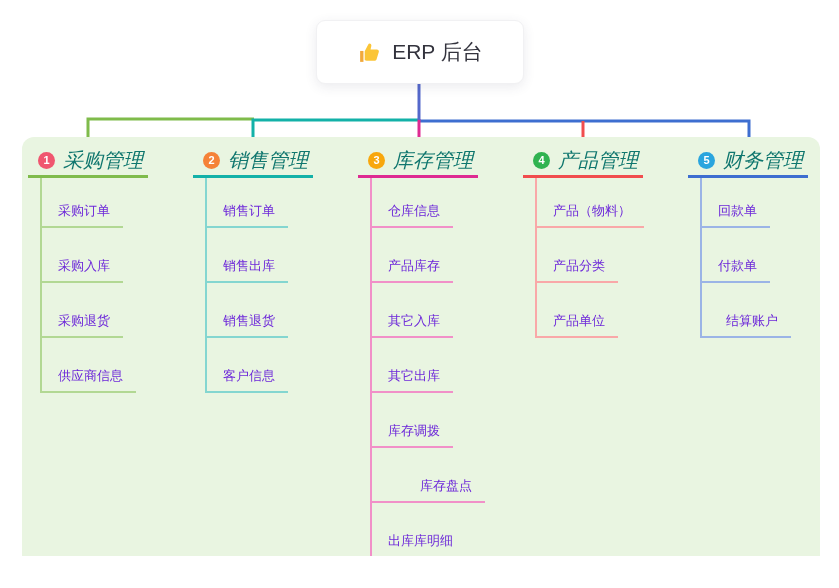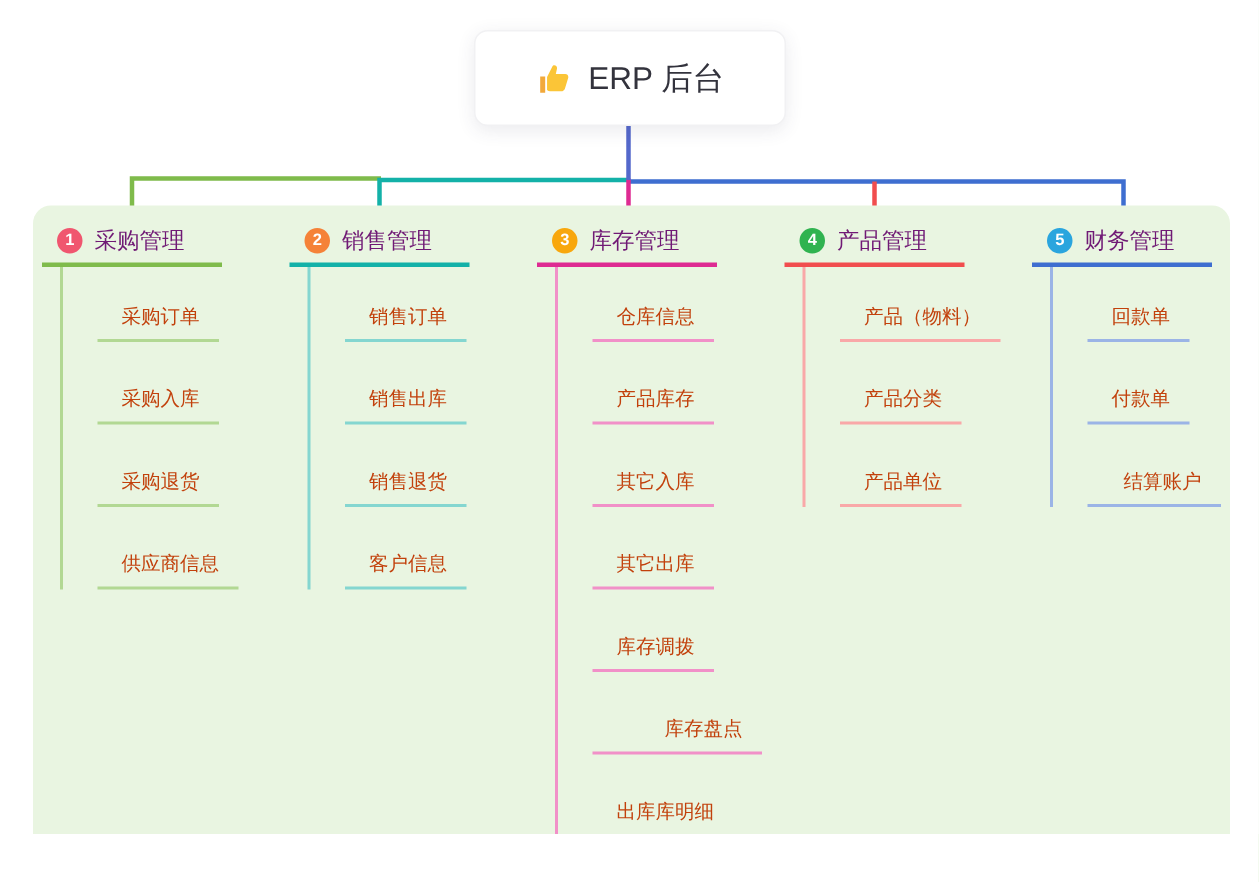--- a/index.html
+++ b/index.html
@@ -20,27 +20,27 @@
   }
   .branch{position:absolute;top:8px;width:120px;}
   .branch-header{
     height:30px;display:flex;align-items:center;gap:8px;padding-left:10px;
     border-bottom:3px solid #888;cursor:pointer;box-sizing:content-box;
   }
   .badge{
     width:17px;height:17px;border-radius:50%;flex:0 0 17px;
     color:#fff;font-size:11px;font-weight:bold;line-height:17px;text-align:center;
   }
-  .branch-label{font-size:15px;color:#701a75;white-space:nowrap;}
+  .branch-label{font-size:20px;color:#0f766e;white-space:nowrap;font-style:italic;}
   .subtree{margin-left:12px;border-left:2px solid #ccc;}
   .child-row{height:55px;display:flex;align-items:flex-end;cursor:pointer;}
   .child-row.first{height:50px;}
   .child-label{
-    font-size:13px;color:#c2410c;white-space:nowrap;
-    padding:0 13px 6px 16px;border-bottom:2px solid #ccc;margin-left:23px;
+    font-size:13px;color:#6d28d9;white-space:nowrap;
+    padding:0 13px 6px 16px;border-bottom:2px solid #ccc;
   }
 </style>
 </head>
 <body>
 
 <div class="canvas">
 
   <svg class="connectors" id="connectors" viewBox="0 0 839 588" xmlns="http://www.w3.org/2000/svg">
       <path d="M88 146 V119 H254" stroke="#7fbb4b" stroke-width="3" fill="none"></path>
       <path d="M253 146 V120 H420" stroke="#13b1a8" stroke-width="3" fill="none"></path>

